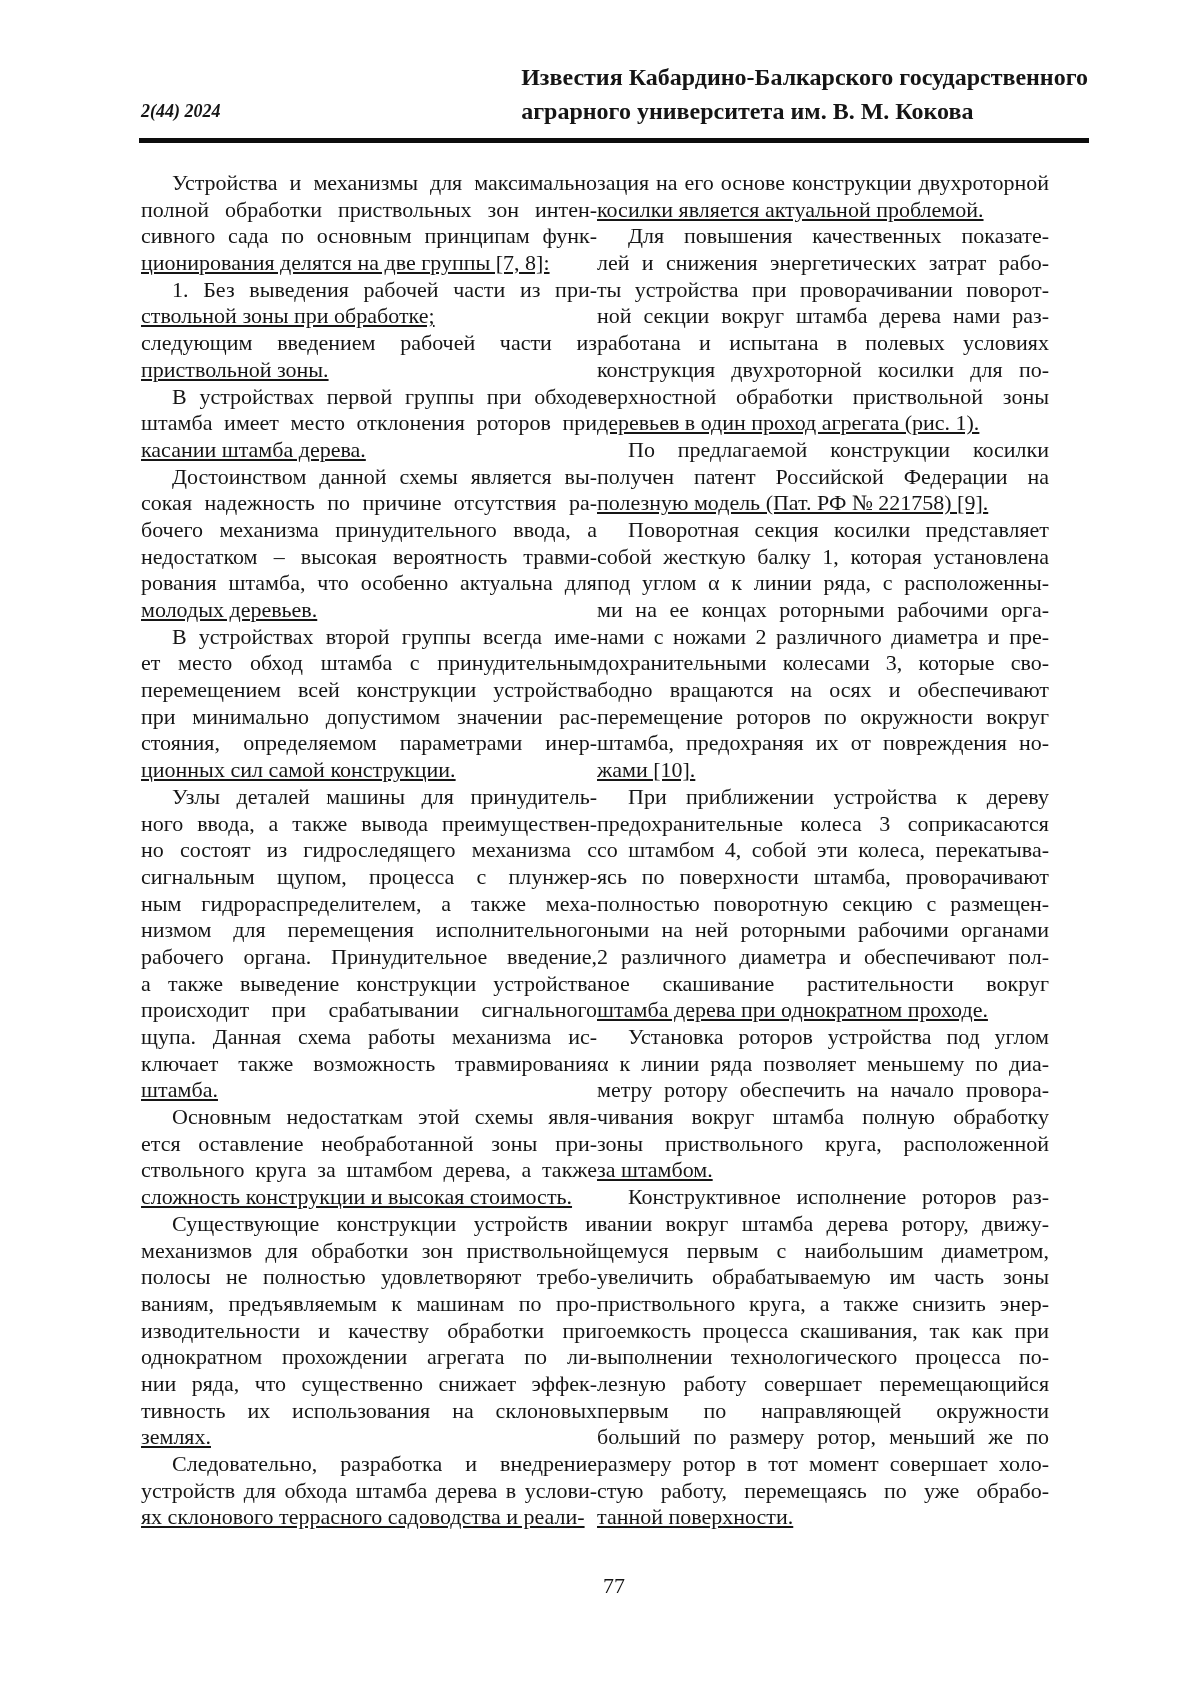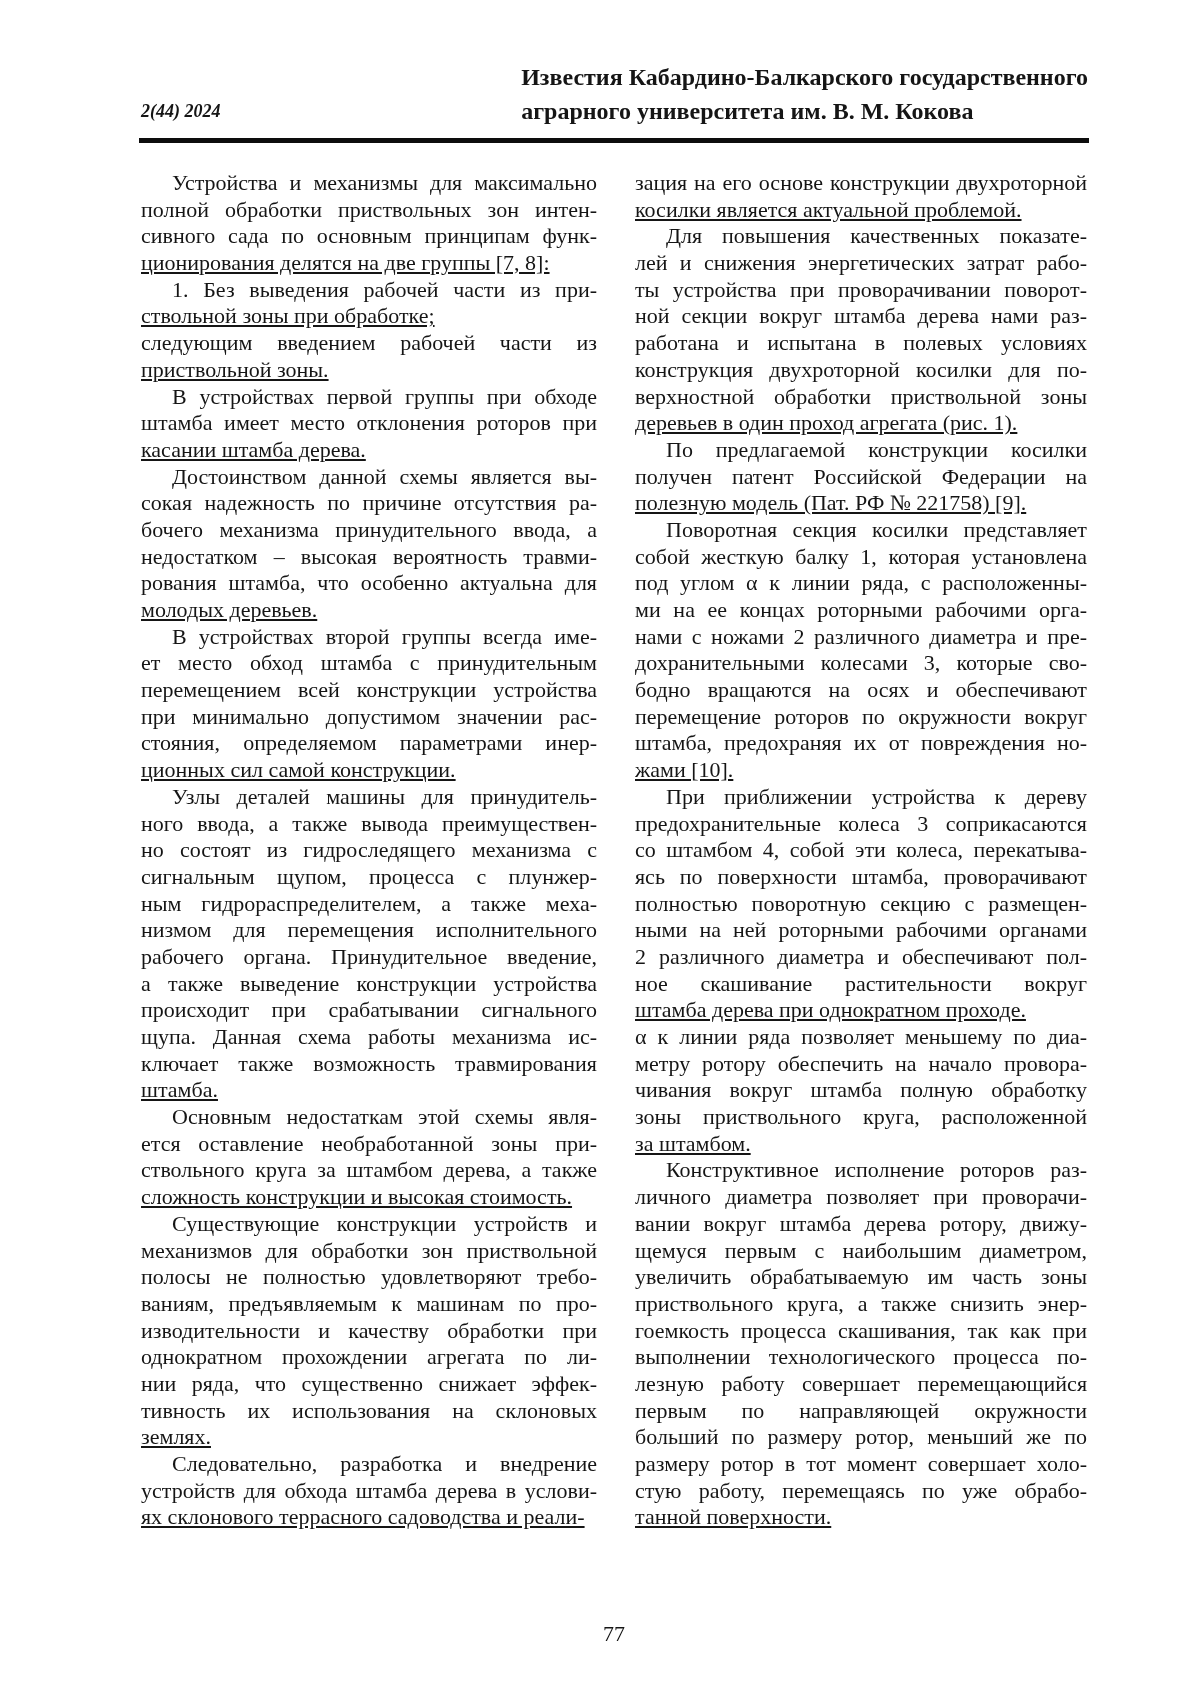--- a/index.html
+++ b/index.html
@@ -26,39 +26,39 @@
     white-space:nowrap;
   }
   .rule {
     position:absolute; left:139px; top:138px;
     width:950px; height:5px;
     background:#0d0d0d;
   }
   
   .columns {
     position:absolute; left:141px; top:170px; width:946px;
-    display:flex; gap:38px;
+    display:flex; 
   }
   .col { width:456px; }
   .col.right { width:452px; }
   .line {
     font-size:22px;
     line-height:26.7px;
     height:26.7px;
     overflow:hidden;
     text-align:justify;
   }
   .line::after { content:""; display:inline-block; width:100%; }
   .line.last { text-align:left;text-decoration:underline; }
   .line.last::after { content:none; }
   .line.indent { text-indent:31px; }
   
   .footer {
     position:absolute; left:139px; top:1572px; width:950px;
-    text-align:center; font-size:22px; line-height:27px;margin-top:48px;
+    text-align:center; font-size:22px; line-height:27px;
   }
 </style>
 </head>
 <body>
 
 <div class="page">
 
   <div class="issue">2(44) 2024</div>
 
   <div class="journal">
@@ -148,27 +148,27 @@
         <div class="line last">жами [10].</div>
         <div class="line indent">При приближении устройства к дереву</div>
         <div class="line">предохранительные колеса 3 соприкасаются</div>
         <div class="line">со штамбом 4, собой эти колеса, перекатыва-</div>
         <div class="line">ясь по поверхности штамба, проворачивают</div>
         <div class="line">полностью поворотную секцию с размещен-</div>
         <div class="line">ными на ней роторными рабочими органами</div>
         <div class="line">2 различного диаметра и обеспечивают пол-</div>
         <div class="line">ное скашивание растительности вокруг</div>
         <div class="line last">штамба дерева при однократном проходе.</div>
+        <div class="line indent">Установка роторов устройства под углом</div>
         <div class="line">α к линии ряда позволяет меньшему по диа-</div>
         <div class="line">метру ротору обеспечить на начало провора-</div>
         <div class="line">чивания вокруг штамба полную обработку</div>
         <div class="line">зоны приствольного круга, расположенной</div>
         <div class="line last">за штамбом.</div>
         <div class="line indent">Конструктивное исполнение роторов раз-</div>
-        <div class="line">личного диаметра позволяет при проворачи-</div>
         <div class="line">вании вокруг штамба дерева ротору, движу-</div>
         <div class="line">щемуся первым с наибольшим диаметром,</div>
         <div class="line">увеличить обрабатываемую им часть зоны</div>
         <div class="line">приствольного круга, а также снизить энер-</div>
         <div class="line">гоемкость процесса скашивания, так как при</div>
         <div class="line">выполнении технологического процесса по-</div>
         <div class="line">лезную работу совершает перемещающийся</div>
         <div class="line">первым по направляющей окружности</div>
         <div class="line">больший по размеру ротор, меньший же по</div>
         <div class="line">размеру ротор в тот момент совершает холо-</div>

